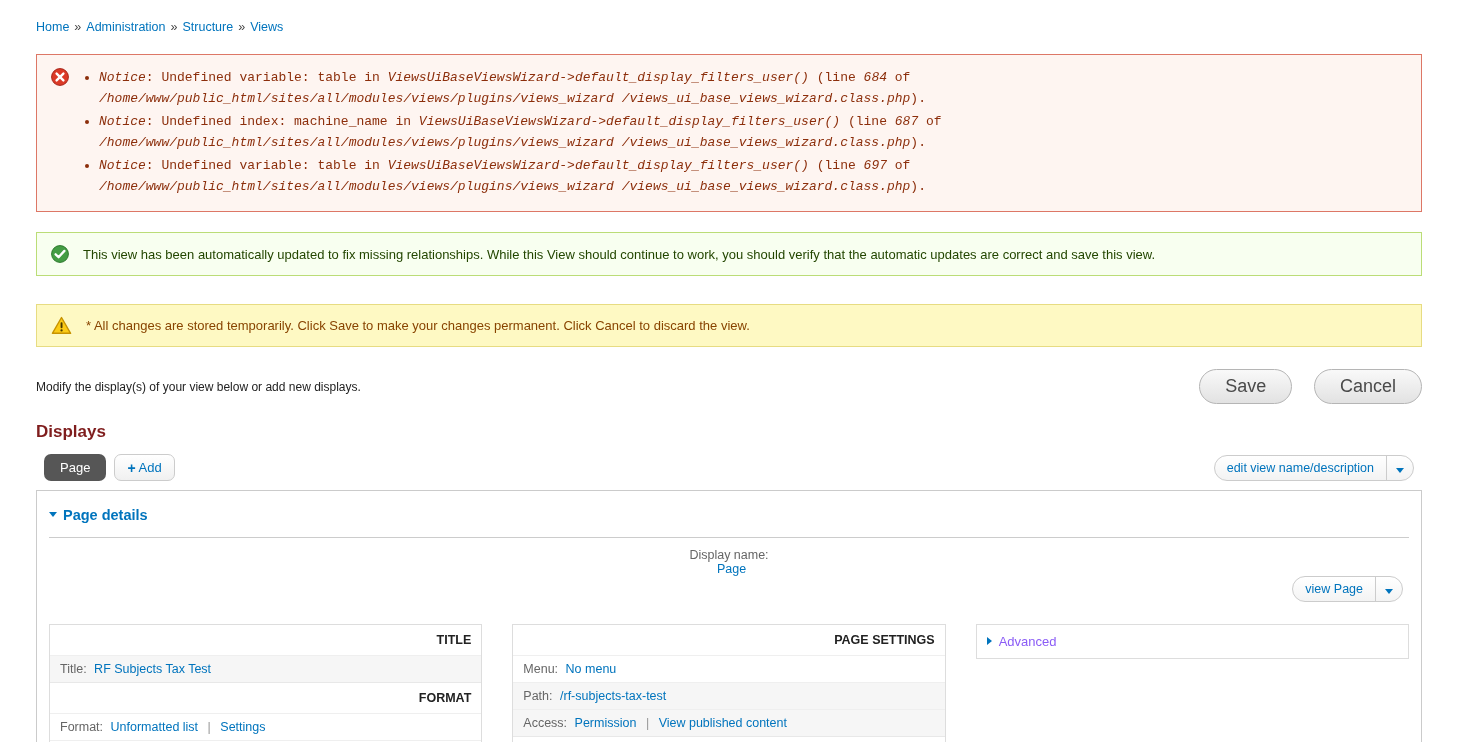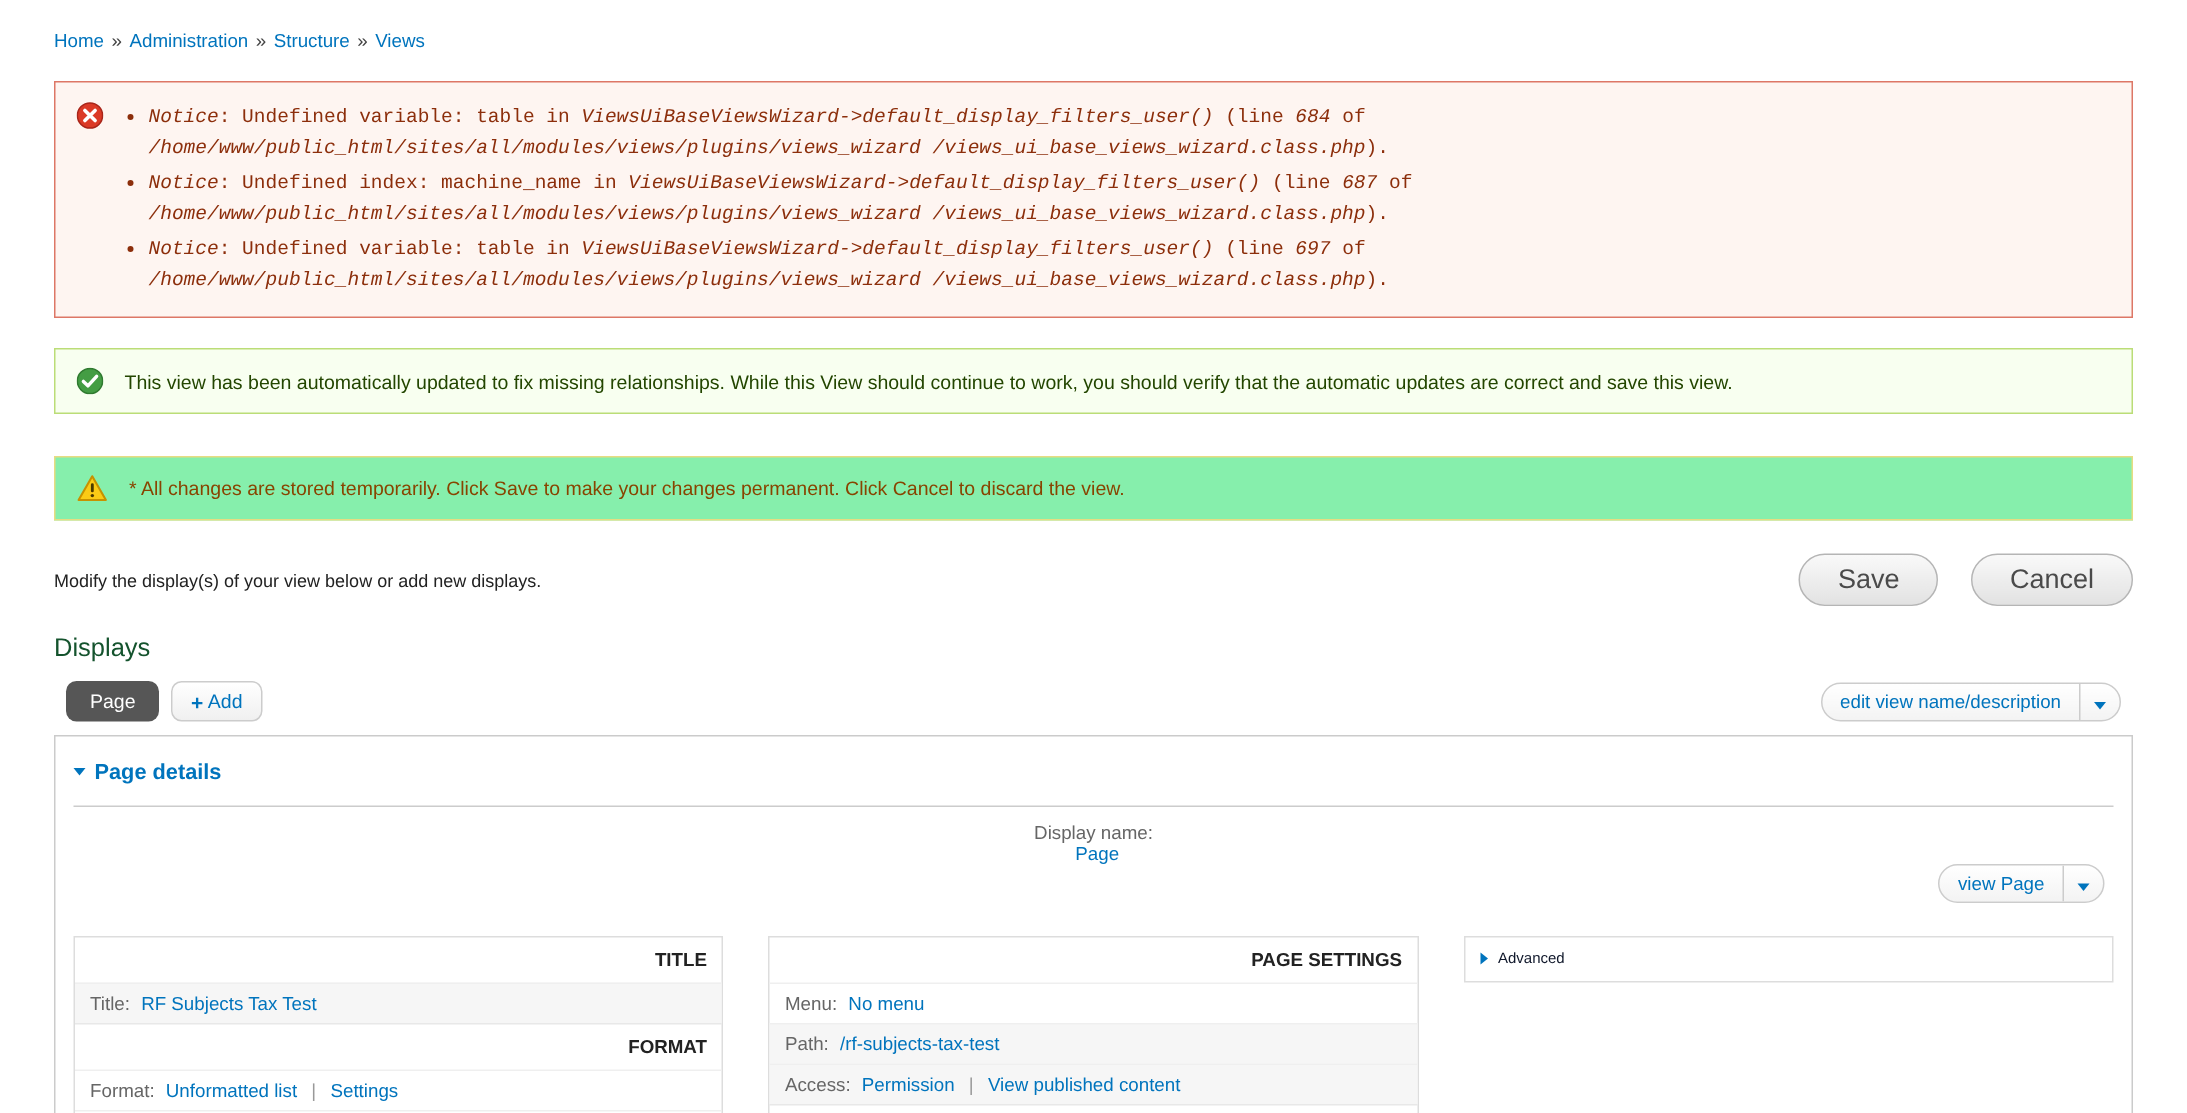--- a/index.html
+++ b/index.html
@@ -15,33 +15,33 @@
   .breadcrumb { font-size:12.5px; }
   .crumb-sep { color:#444; margin:0 5px; }
 
   
   .msg { border:1px solid; margin-top:20px; position:relative; }
   .msg-error { background:#FEF5F1; border-color:#DD7766; color:#8C2E0B; padding:12px 16px 12px 14px; }
   .msg-error .box-icon { position:absolute; left:14px; top:13px; }
   .msg-error ul { margin:0 0 0 30px; padding:0 0 0 18px;font-family:Liberation Mono, monospace; }
   .msg-error li { line-height:21px; max-width:1190px; margin-bottom:2px; }
   .msg-status { background:#F8FFF0; border-color:#BBDD77; color:#234600; padding:12px 14px; display:flex; align-items:center; gap:14px; }
-  .msg-warning { background:#86efac; border-color:#E7DC82; color:#884400; padding:11px 14px; display:flex; align-items:center; gap:14px; margin-top:28px; }
+  .msg-warning { background:#fef9c3; border-color:#E7DC82; color:#884400; padding:11px 14px; display:flex; align-items:center; gap:14px; margin-top:28px; }
 
   
   .action-row { display:flex; justify-content:space-between; align-items:center; margin-top:22px; }
   .modify-text { font-size:12px; color:#222; }
   .btn-pill {
     border:1px solid #B5B5B5; border-radius:20px; background:linear-gradient(#F9F9F9,#E2E2E2);
     padding:6px 25px; font-size:18px; color:#4A4A4A; margin-left:18px; cursor:pointer;
     font-family:"Liberation Sans", sans-serif;
   }
 
   
-  .displays-heading { font-size:17px; font-weight:normal; color:#14532d; margin:18px 0 8px 0; }
+  .displays-heading { font-size:17px; font-weight:bold; color:#7f1d1d; margin:18px 0 8px 0; }
   .displays-bar { display:flex; align-items:center; padding:4px 8px 9px 8px; }
   .tab-page { background:#565656; color:#fff; border-radius:7px; padding:6px 16px; font-size:13px; cursor:pointer; }
   .btn-add-display {
     margin-left:8px; background:linear-gradient(#FFF,#F0F0F0); border:1px solid #CCC; border-radius:7px;
     padding:5px 12px; font-size:13px; color:#0074BD; cursor:pointer; display:inline-flex; align-items:center; gap:3px;
   }
   .plus-glyph { font-weight:bold; font-size:14px; line-height:12px; }
   .bar-right { margin-left:auto; }
 
   .pill-split {
@@ -67,21 +67,21 @@
   .row-item { padding:6px 10px; font-size:12.5px; color:#666; border-top:1px solid #EFEFEF; min-height:25px; }
   .row-light { background:#F6F6F6; }
   .pipe { color:#999; margin:0 6px; }
 
   .btn-sm {
     display:inline-flex; align-items:center; border:1px solid #C5C5C5; border-radius:11px;
     background:linear-gradient(#FDFDFD,#EEE); color:#0074BD; font-size:12px; overflow:hidden; cursor:pointer;
   }
   .btn-sm .seg-label { padding:2px 13px; }
 
-  .advanced-row { padding:9px 10px; font-size:10px; display:flex; align-items:center; gap:7px; color:#0f172a; cursor:pointer; }
+  .advanced-row { padding:9px 10px; font-size:13px; display:flex; align-items:center; gap:7px; color:#8b5cf6; cursor:pointer; }
 </style>
 </head>
 <body>
 
 <div class="page">
 
   <div class="breadcrumb">
     <span class="link">Home</span><span class="crumb-sep">»</span><span class="link">Administration</span><span class="crumb-sep">»</span><span class="link">Structure</span><span class="crumb-sep">»</span><span class="link">Views</span>
   </div>
 

